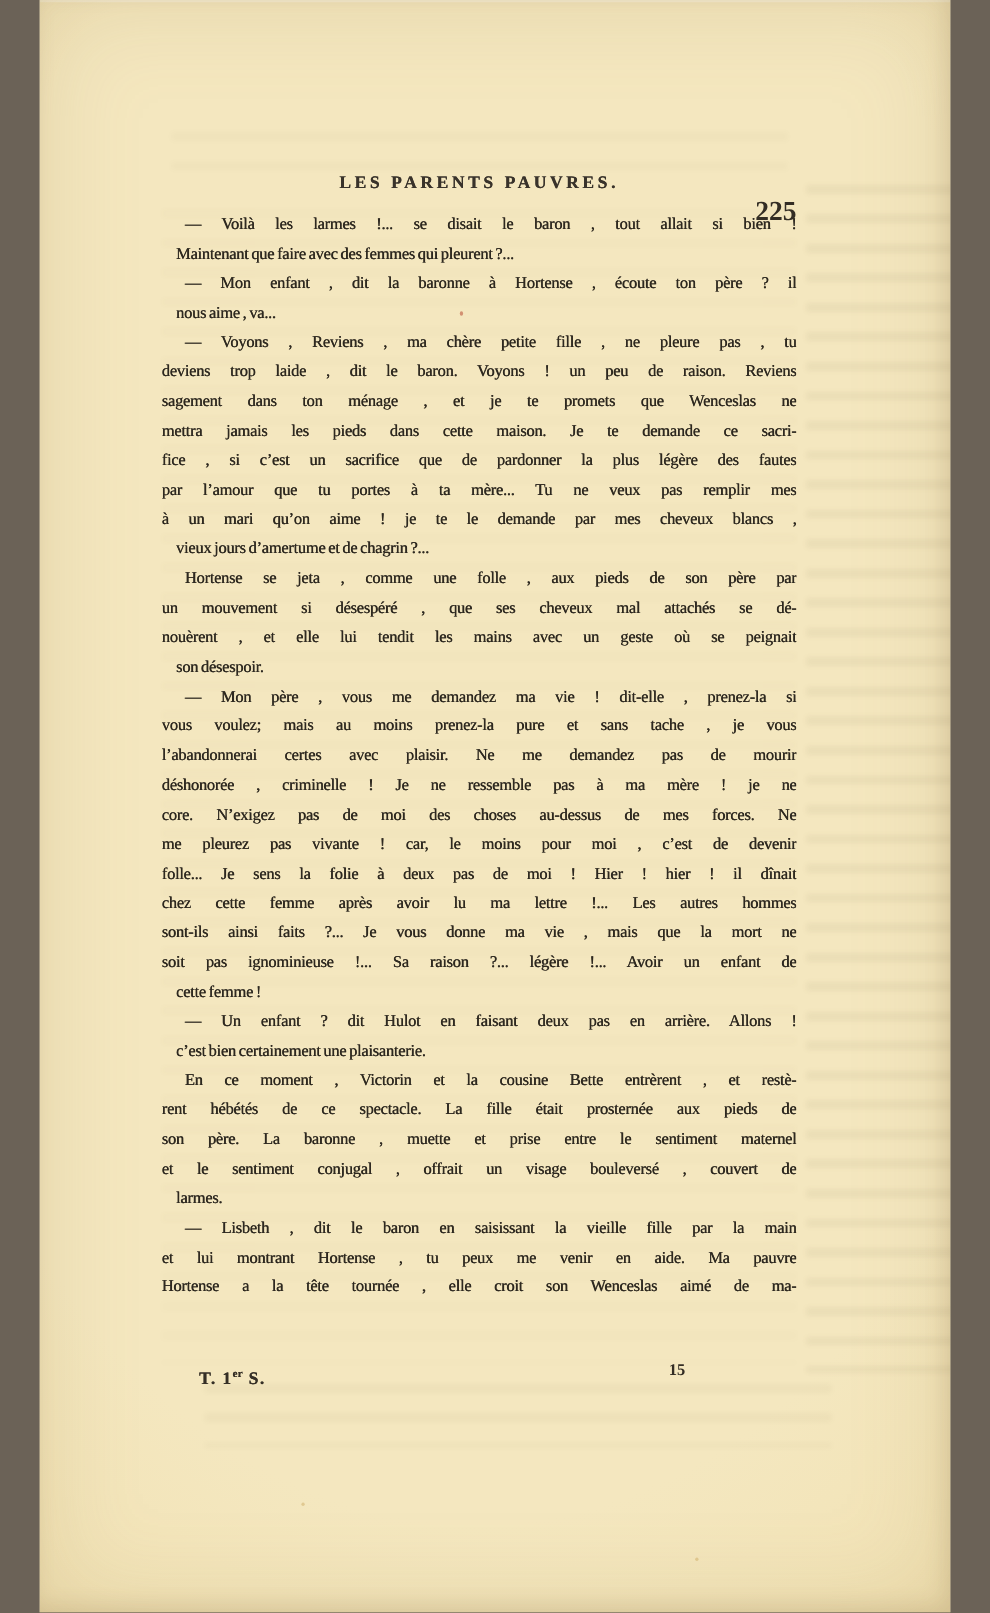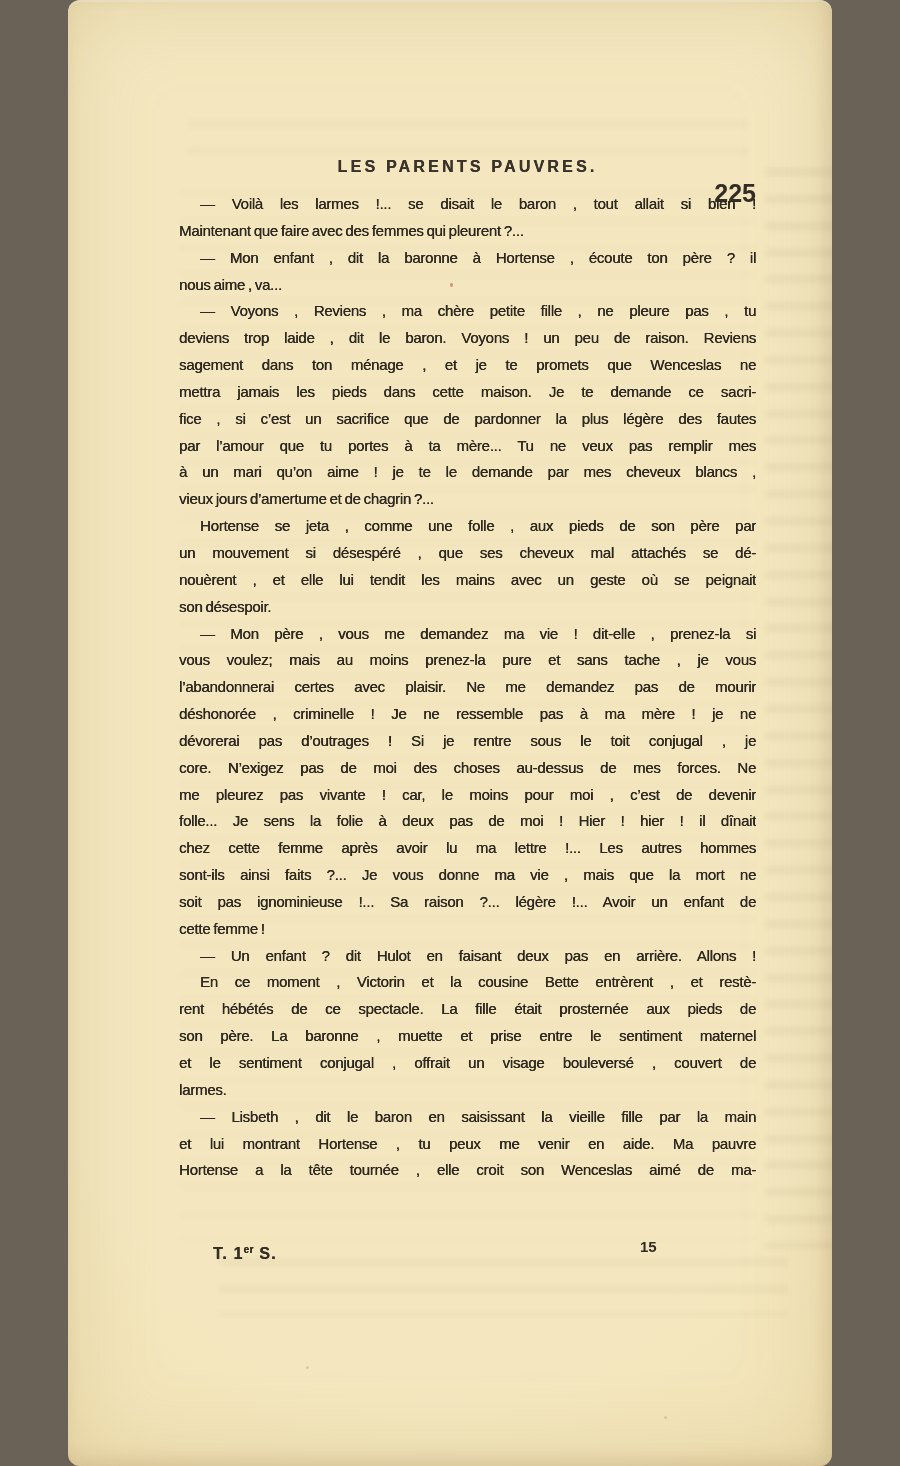--- a/index.html
+++ b/index.html
@@ -1,29 +1,28 @@
 <!DOCTYPE html>
 <html style="--ink: #2e2920;"><head>
 <meta charset="utf-8">
 <style>
   html,body{margin:0;padding:0;background:#6b6257;}
   .page{
     position:relative;
-    width:764px;height:1466px;
+    width:828px;height:1466px;
     margin:0 auto;
     overflow:hidden;
     background:
       radial-gradient(130% 105% at 48% 42%, #f4e7bf 50%, #f0dfae 78%, #e9d49e 94%, #e2cb92 100%);
     box-shadow:
       inset 0 0 90px rgba(170,140,80,.22),
       inset -5px -6px 18px rgba(125,100,60,.18),
       inset 0 2px 0 rgba(255,255,255,.35);
-    font-family:Liberation Sans, sans-serif;
+    font-family:Liberation Serif, serif;
     color:var(--ink,#2e2920);
-    border-radius:12px;
   }
   
   .ghost{
     position:absolute;pointer-events:none;
     background:repeating-linear-gradient(to bottom,
       rgba(118,106,68,.16) 0 8px, rgba(118,106,68,0) 8px 26.85px);
     filter:blur(2.6px);
   }
   .ghost.g-right {left:697px;top:168px;width:168px;height:1080px;opacity:.42;}
   .ghost.g-body  {left:111px;top:190px;width:577px;height:1050px;opacity:.12;}
@@ -55,21 +54,21 @@
     letter-spacing:-.25px;
     word-spacing:-1px;
     text-shadow:.3px 0 0 currentColor;
   }
   .text-line{
     height:26.85px;line-height:26.85px;
     overflow:hidden;
     text-align:justify;
     text-align-last:justify;
   }
-  .text-line.plast{text-align-last:left;}
+  .text-line.plast{text-align-last:left;margin-left:13px;}
   .text-line.pfirst{text-indent:21px;}
 
   .footer{position:absolute;left:0;top:0;width:100%;height:100%;pointer-events:none;}
   .volume-signature{
     position:absolute;left:145px;top:1244px;
     font-size:16px;font-weight:700;letter-spacing:1.2px;
     color:#352f26;text-shadow:.2px 0 0 currentColor;
   }
   .volume-signature sup{font-size:10px;vertical-align:6px;letter-spacing:.3px;}
   .sheet-number{
@@ -112,29 +111,29 @@
       <div class="text-line">à un mari qu’on aime ! je te le demande par mes cheveux blancs ,</div>
       <div class="text-line plast">vieux jours d’amertume et de chagrin ?...</div>
       <div class="text-line pfirst">Hortense se jeta , comme une folle , aux pieds de son père par</div>
       <div class="text-line">un mouvement si désespéré , que ses cheveux mal attachés se dé-</div>
       <div class="text-line">nouèrent , et elle lui tendit les mains avec un geste où se peignait</div>
       <div class="text-line plast">son désespoir.</div>
       <div class="text-line pfirst">— Mon père , vous me demandez ma vie ! dit-elle , prenez-la si</div>
       <div class="text-line">vous voulez; mais au moins prenez-la pure et sans tache , je vous</div>
       <div class="text-line">l’abandonnerai certes avec plaisir. Ne me demandez pas de mourir</div>
       <div class="text-line">déshonorée , criminelle ! Je ne ressemble pas à ma mère ! je ne</div>
-      <div class="text-line">dévorerai pas d’outrages ! Si je rentre sous le toit conjugal , je</div>
       <div class="text-line">core. N’exigez pas de moi des choses au-dessus de mes forces. Ne</div>
       <div class="text-line">me pleurez pas vivante ! car, le moins pour moi , c’est de devenir</div>
       <div class="text-line">folle... Je sens la folie à deux pas de moi ! Hier ! hier ! il dînait</div>
       <div class="text-line">chez cette femme après avoir lu ma lettre !... Les autres hommes</div>
       <div class="text-line">sont-ils ainsi faits ?... Je vous donne ma vie , mais que la mort ne</div>
       <div class="text-line">soit pas ignominieuse !... Sa raison ?... légère !... Avoir un enfant de</div>
       <div class="text-line plast">cette femme !</div>
       <div class="text-line pfirst">— Un enfant ? dit Hulot en faisant deux pas en arrière. Allons !</div>
+      <div class="text-line plast">c’est bien certainement une plaisanterie.</div>
       <div class="text-line pfirst">En ce moment , Victorin et la cousine Bette entrèrent , et restè-</div>
       <div class="text-line">rent hébétés de ce spectacle. La fille était prosternée aux pieds de</div>
       <div class="text-line">son père. La baronne , muette et prise entre le sentiment maternel</div>
       <div class="text-line">et le sentiment conjugal , offrait un visage bouleversé , couvert de</div>
       <div class="text-line plast">larmes.</div>
       <div class="text-line pfirst">— Lisbeth , dit le baron en saisissant la vieille fille par la main</div>
       <div class="text-line">et lui montrant Hortense , tu peux me venir en aide. Ma pauvre</div>
       <div class="text-line">Hortense a la tête tournée , elle croit son Wenceslas aimé de ma-</div>
     </div>
 

